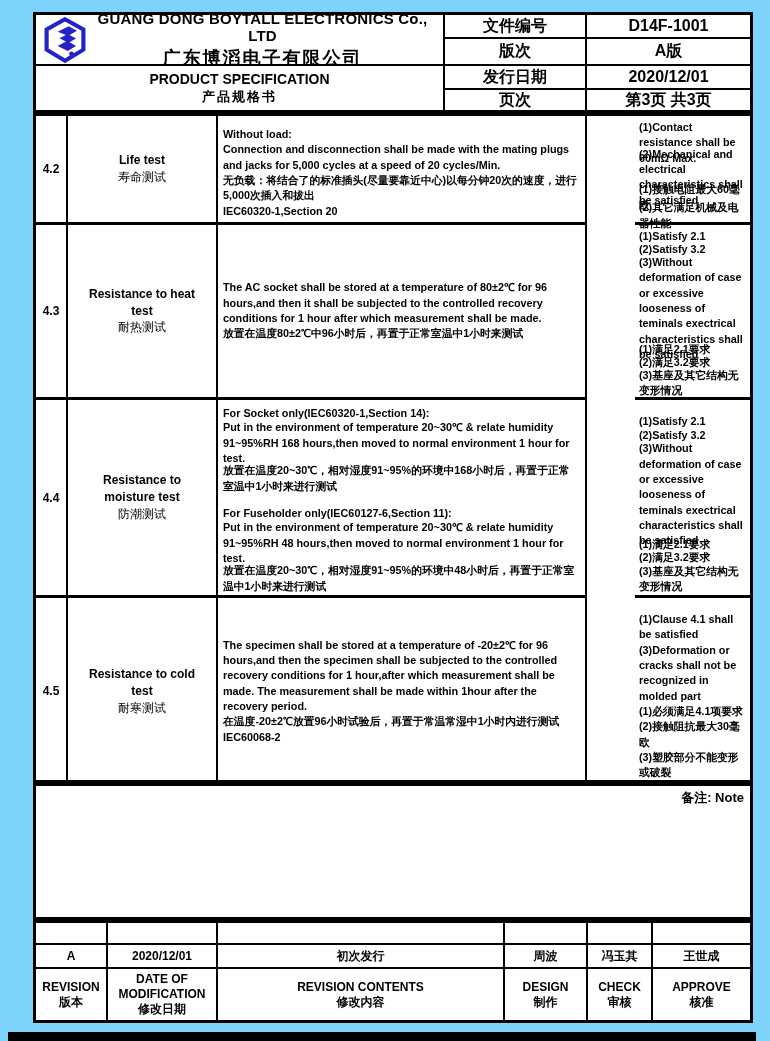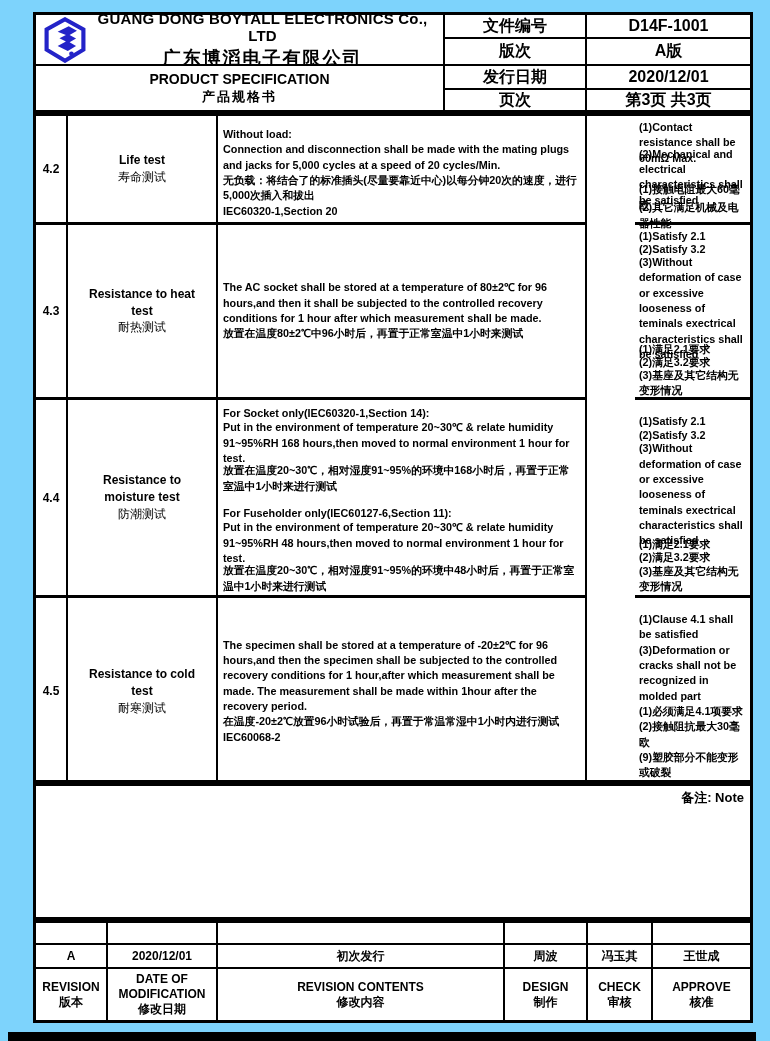--- a/index.html
+++ b/index.html
@@ -181,21 +181,21 @@
     <div class="c-desc vc br">
         <div class="line">The specimen shall be stored at a temperature of -20±2℃ for 96 hours,and then the specimen shall be subjected to the controlled recovery conditions for 1 hour,after which measurement shall be made. The measurement shall be made within 1hour after the recovery period.</div>
         <div class="line">在温度-20±2℃放置96小时试验后，再置于常温常湿中1小时内进行测试</div>
         <div class="line">IEC60068-2</div>
       </div>
     <div class="c-req" style="padding-top:14px">
         <div class="line">(1)Clause 4.1 shall be satisfied</div>
         <div class="line">(3)Deformation or cracks shall not be recognized in molded part</div>
         <div class="line">(1)必须满足4.1项要求</div>
         <div class="line">(2)接触阻抗最大30毫欧</div>
-        <div class="line">(9)塑胶部分不能变形或破裂</div>
+        <div class="line">(3)塑胶部分不能变形或破裂</div>
       </div>
   </div>
 
   <div id="note-box" class="sec">
     <span>备注: Note</span>
   </div>
 
   <div id="rev-grid" class="sec">
 
     <div class="cell br bb"></div>

